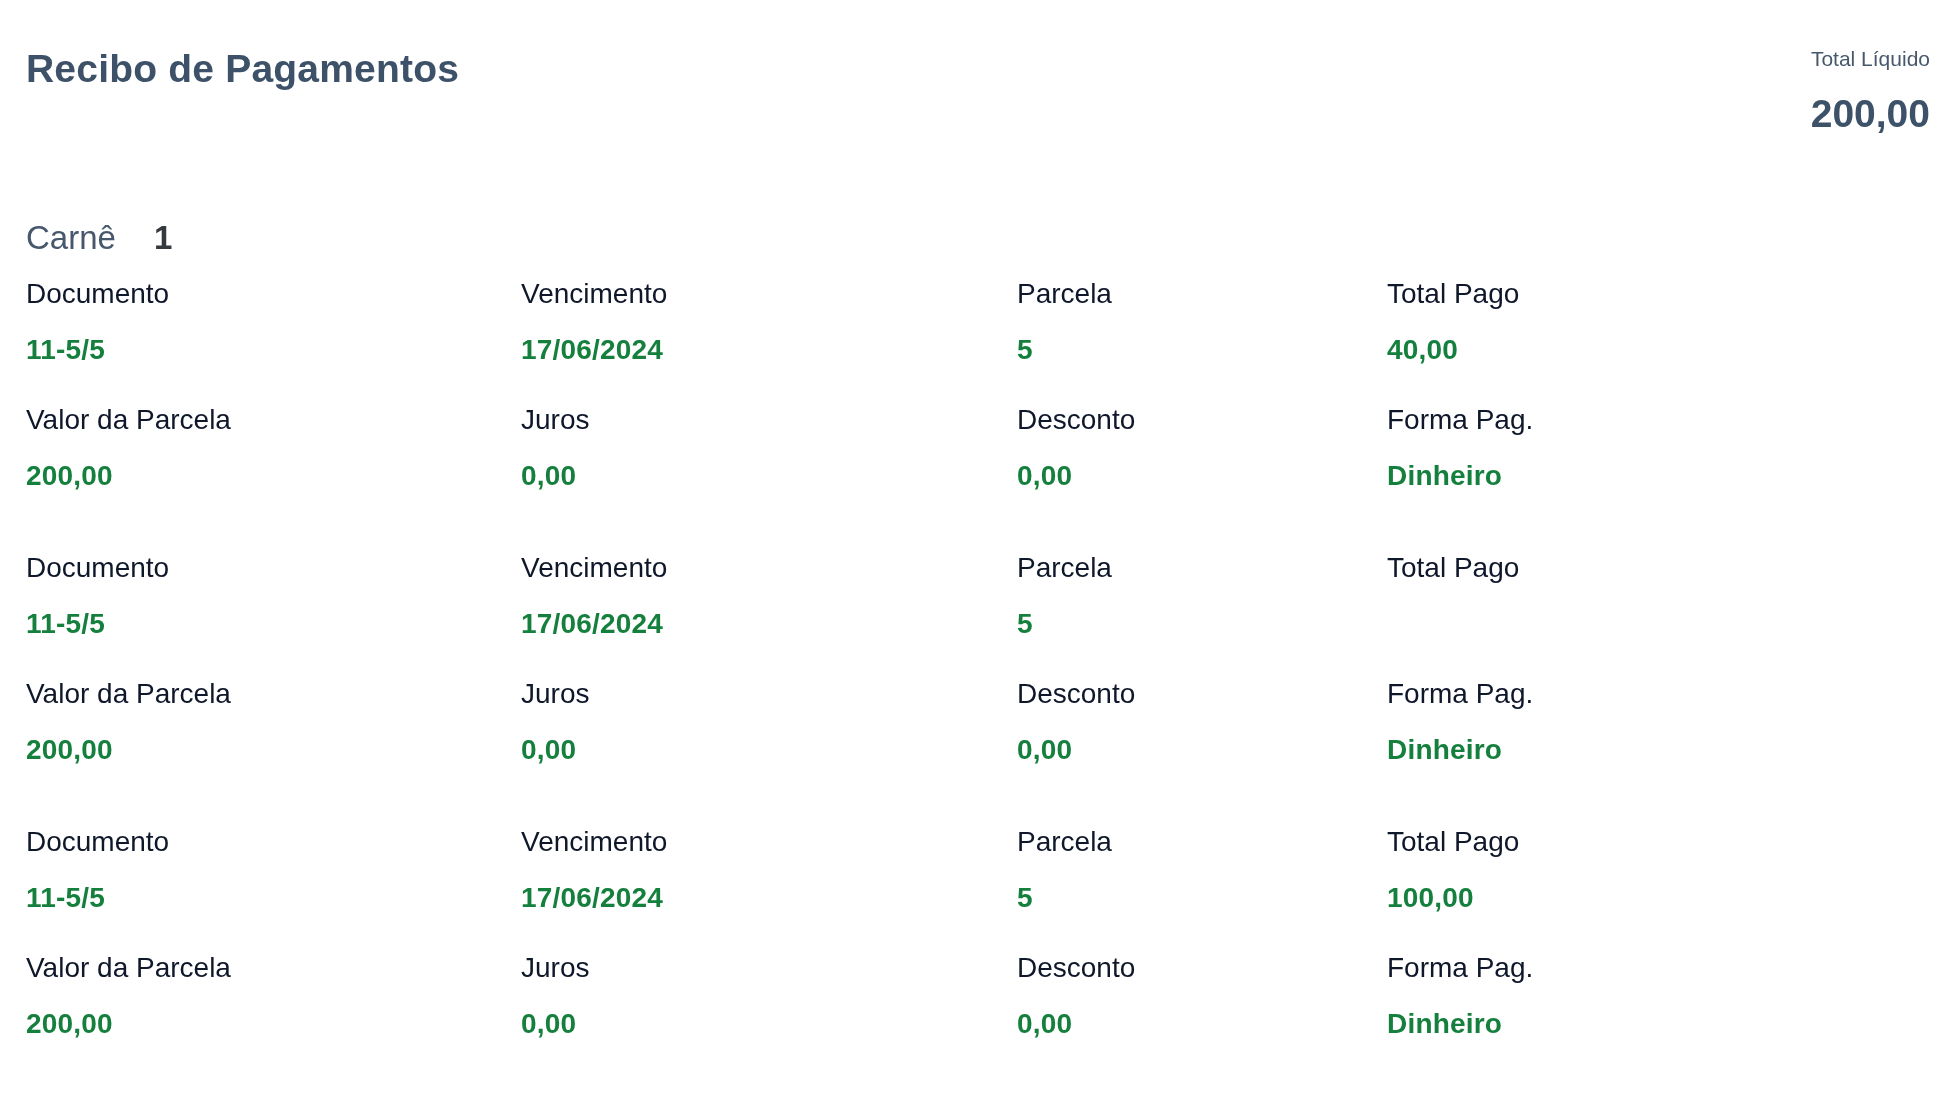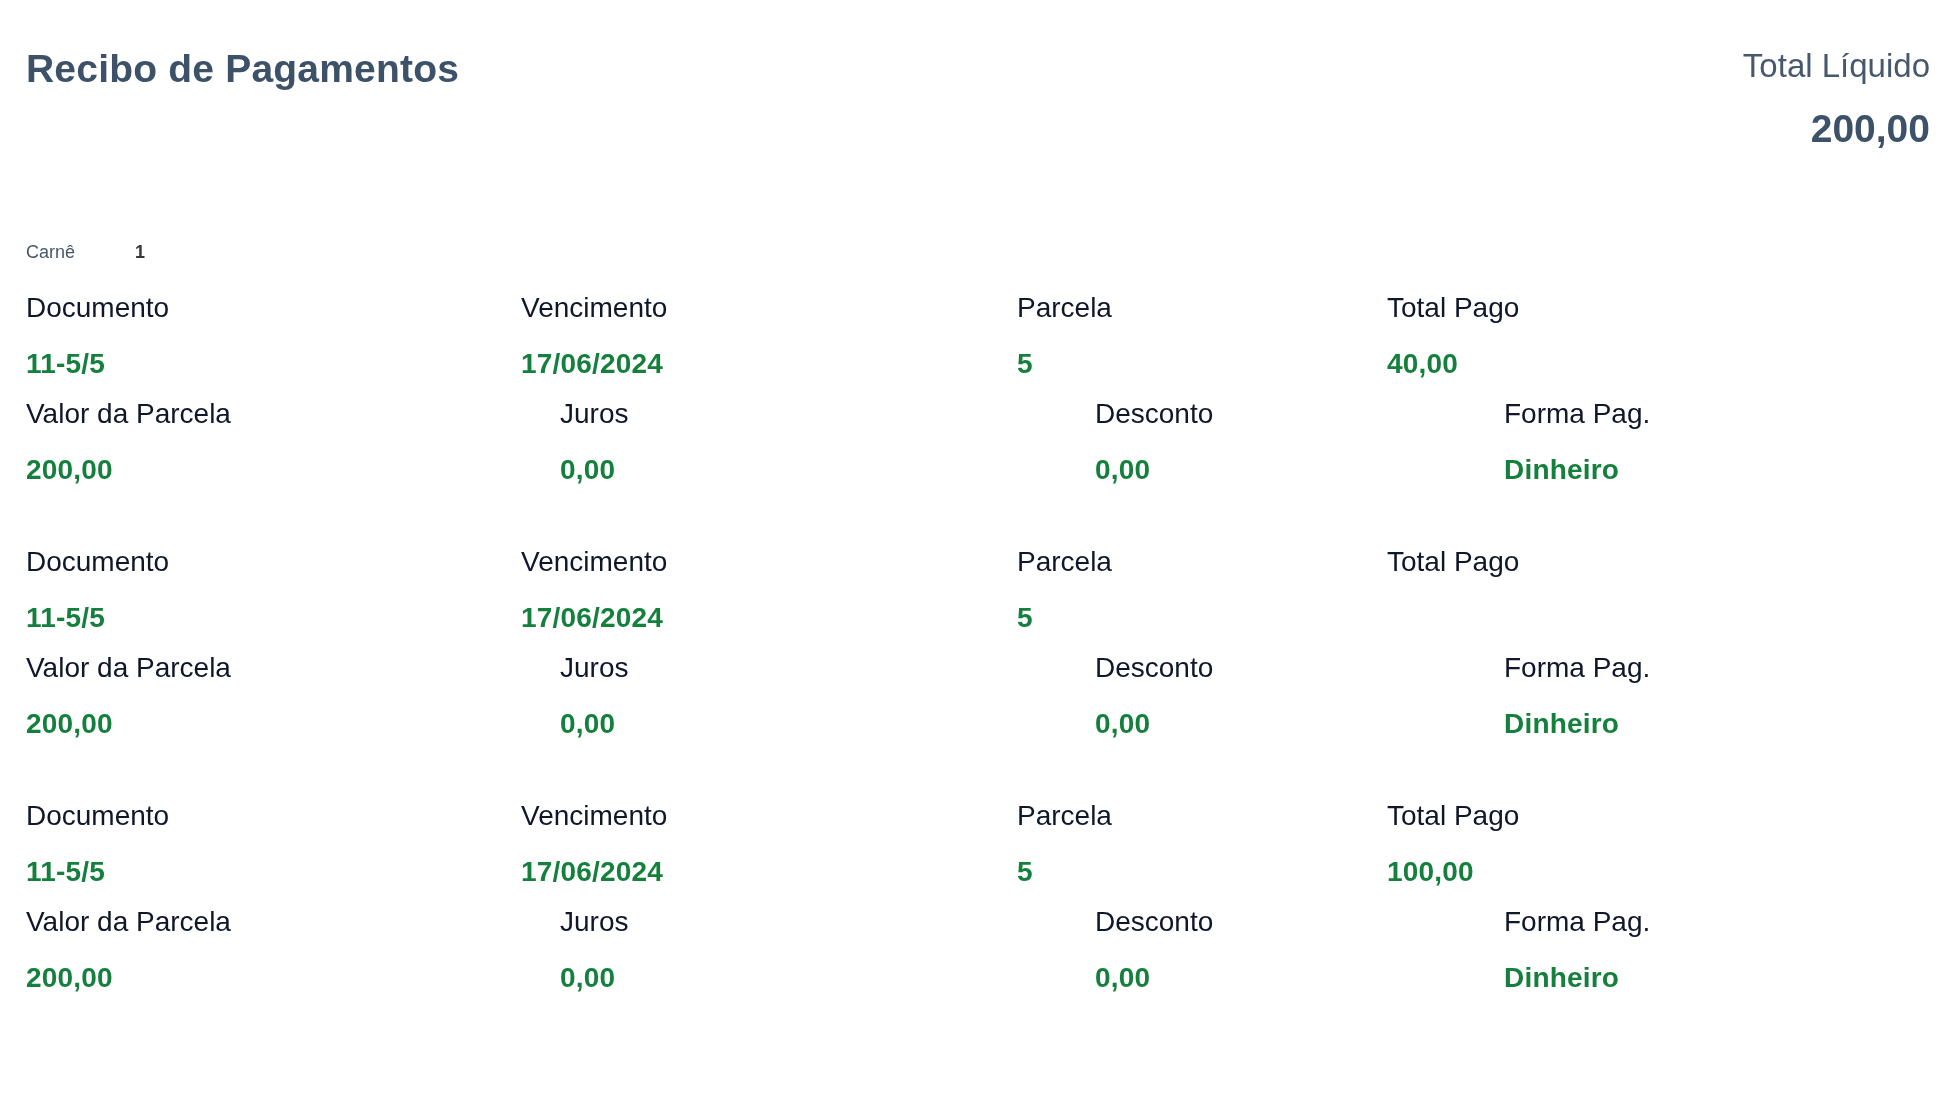--- a/index.html
+++ b/index.html
@@ -11,40 +11,40 @@
   }
   .page { padding: 46px 22px 8px 26px; width: 100%; height: 100%; }
 
   
   .header { display: flex; justify-content: space-between; align-items: flex-start; }
   .page-title {
     font-size: 39px; font-weight: 700; color: #3d5269; line-height: 1.2;
     letter-spacing: 0.2px;
   }
   .total-block { text-align: right; }
-  .total-label { font-size: 33px; font-weight: 400; color: #47586c; line-height: 1.2; }
+  .total-label { font-size: 21px; font-weight: 400; color: #47586c; line-height: 1.2; }
   .total-value { font-size: 39px; font-weight: 700; color: #3d5269; line-height: 1.2; margin-top: 20px; }
 
   
   .carne-row {
     margin-top: 83px;
-    display: flex; align-items: baseline; column-gap: 60px;
-    font-size: 18px; line-height: 34px;
+    display: flex; align-items: baseline; column-gap: 38px;
+    font-size: 33px; line-height: 34px;
   }
   .carne-label { color: #47586c; font-weight: 400; }
   .carne-value { color: #33393f; font-weight: 700; }
 
   
   .records { margin-top: 22px; }
   .record { margin-bottom: 58px; }
   .field-row {
     display: grid;
     grid-template-columns: 495px 496px 370px auto;
   }
-  .field-row.row-b { margin-top: 16px; gap: 39px; }
+  .field-row.row-b { margin-top: 36px; }
   .field-label {
     font-size: 28px; font-weight: 400; color: #0f172a; line-height: 34px;
   }
   .field-value {
     font-size: 28px; font-weight: 700; color: #15803d; line-height: 34px;
     margin-top: 22px; letter-spacing: 0.2px;
   }
 </style>
 </head>
 <body>

